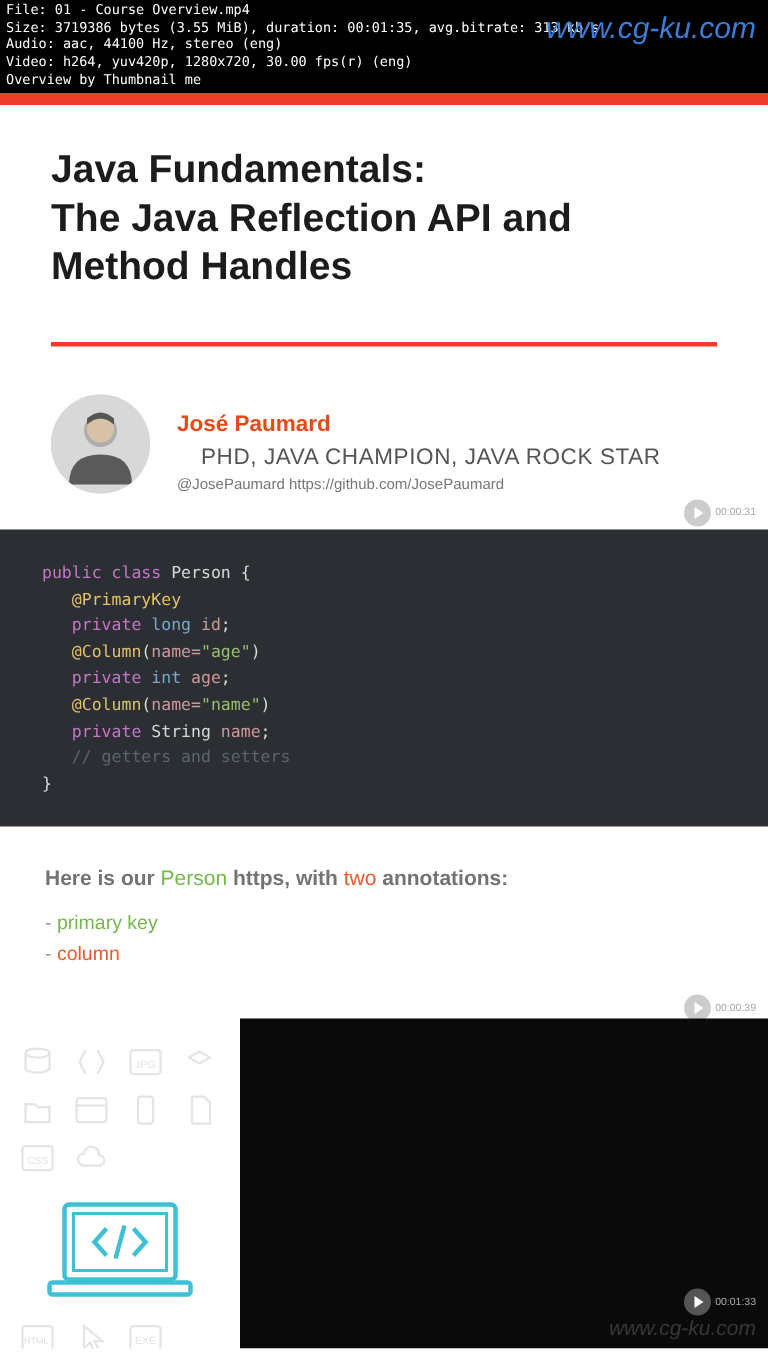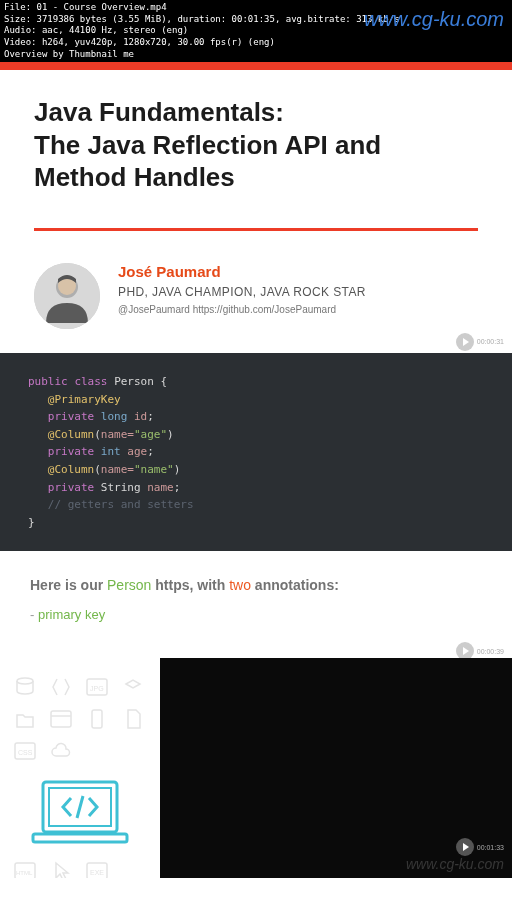--- a/index.html
+++ b/index.html
@@ -8,25 +8,25 @@
 .header-black { background: #000; color: #fff; font-family: monospace; font-size: 9px; padding: 2px 4px; line-height: 1.3; position: relative; }
 .header-black .line { display: block; }
 .watermark { position: absolute; top: 6px; right: 8px; color: #3a7dd9; font-size: 20px; font-family: Arial; font-style: italic; }
 
 .orange-bar { height: 8px; background: #ed3c27; }
 
 .title-block { padding: 26px 34px 16px; }
 .title-block h1 { font-size: 26px; font-weight: 700; color: #1c1c1c; line-height: 1.25; }
 .orange-underline { height: 3px; background: #ed3c27; margin: 18px 34px 0; }
 
-.author-row { display: flex; align-items: flex-start; padding: 32px 34px 24px; position: relative; }
+.author-row { display: flex; align-items: flex-end; padding: 32px 34px 24px; position: relative; }
 .avatar { width: 66px; height: 66px; border-radius: 50%; background: #ccc; margin-right: 18px; flex-shrink: 0; overflow: hidden; }
 .avatar svg { width: 100%; height: 100%; }
 .author-info .name { color: #e64a19; font-size: 15px; font-weight: 600; }
-.author-info .role { color: #555; font-size: 12px; margin: 5px 0; letter-spacing: 0.4px; }
+.author-info .role { color: #555; font-size: 15px; margin: 5px 16px; letter-spacing: 0.4px; }
 .author-info .handle { color: #777; font-size: 10px; }
 
 .timestamp-badge { position: absolute; right: 8px; bottom: 2px; display: flex; align-items: center; gap: 3px; }
 .play-circle { width: 18px; height: 18px; border-radius: 50%; background: #ccc; display: flex; align-items: center; justify-content: center; }
 .play-circle::after { content: ""; border-left: 6px solid #fff; border-top: 4px solid transparent; border-bottom: 4px solid transparent; margin-left: 2px; }
 .ts-text { font-size: 7px; color: #aaa; }
 
 .code-block { background: #2b2f33; padding: 20px 28px; font-family: Consolas, monospace; font-size: 11px; line-height: 1.6; color: #bbb; }
 .code-line { white-space: pre; }
 .kw-public { color: #c577c5; }
@@ -117,20 +117,23 @@
   <div class="code-line"><span class="brace">}</span></div>
 </div>
 
 <div class="desc-block">
   <div class="desc-main">
     <span class="darko">Here is our </span><span class="green">Person</span><span class="darko"> https, with </span><span class="orange">two</span><span class="darko"> annotations:</span>
   </div>
   <div class="desc-item">
     <span class="dash">- </span><span class="green">primary key</span>
   </div>
+  <div class="desc-item">
+    <span class="dash">- </span><span class="orange">column</span>
+  </div>
   <div class="timestamp-badge" style="bottom:-2px">
     <div class="play-circle"></div>
     <span class="ts-text">00:00:39</span>
   </div>
 </div>
 
 <div class="bottom-panel">
   <div class="icon-grid">
     <div class="icon-cell">
         <svg width="22" height="22" class="faint-icon">

